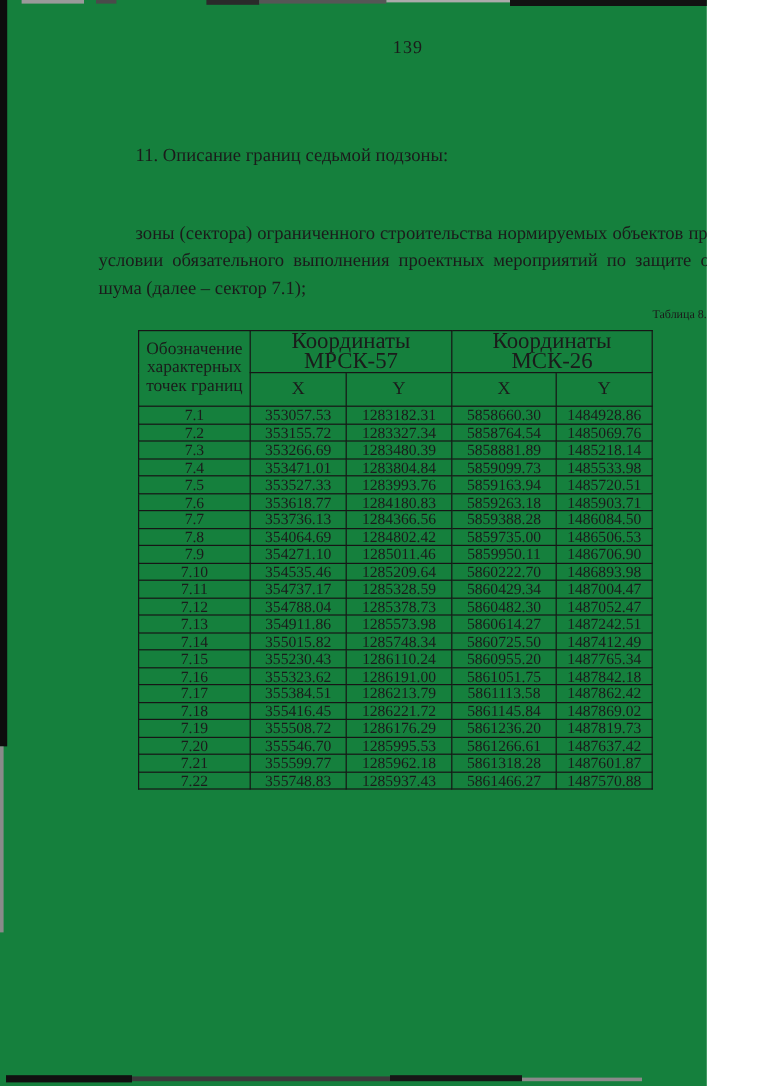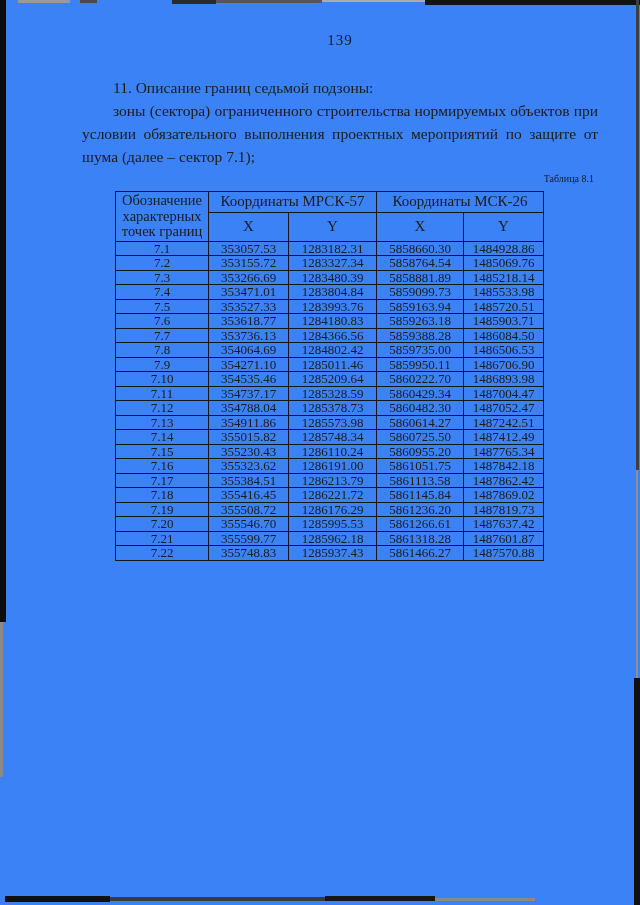--- a/index.html
+++ b/index.html
@@ -4,40 +4,41 @@
 <style>
   * { box-sizing: border-box; margin: 0; padding: 0; }
   html, body { background: #ffffff; }
   body {
     width: 640px; height: 905px;
     font-family: "Liberation Serif", serif;
     color: #1b1b1b;
   }
   .page {
     position: relative;
-    width: 640px; height: 905px;
-    background: #3b82f6;
+    width: 589px; height: 905px;
+    background: #15803d;
     overflow: hidden;
   }
   .pagenum {
     position: absolute;
     top: 32px; left: 82px; width: 516px;
     text-align: center;
     font-size: 15px;
     letter-spacing: 1px;
   }
   .textblock {
     position: absolute;
     left: 82px; top: 76px; width: 516px;
   }
   .para {
     font-size: 15.5px;
     line-height: 23px;
     text-align: justify;
     text-indent: 31px;
+    margin-top: 42px;
   }
   .caption {
     text-align: right;
     font-size: 10px;
     margin: 5px 4px 7px 0;
   }
   table.coords {
     border-collapse: collapse;
     table-layout: fixed;
     margin-left: 33px;
@@ -49,21 +50,21 @@
     vertical-align: middle;
     font-weight: normal;
     overflow: hidden;
   }
   th.c1 {
     font-size: 14.5px;
     line-height: 15.5px;
     padding: 1px 2px;
   }
   th.group {
-    font-size: 15px;
+    font-size: 19px;
     height: 20px;
     line-height: 17px;
     margin-top: 16px;
   }
   th.sub {
     font-size: 15px;
     height: 28px;
   }
   table.coords td {
     font-size: 13px;

